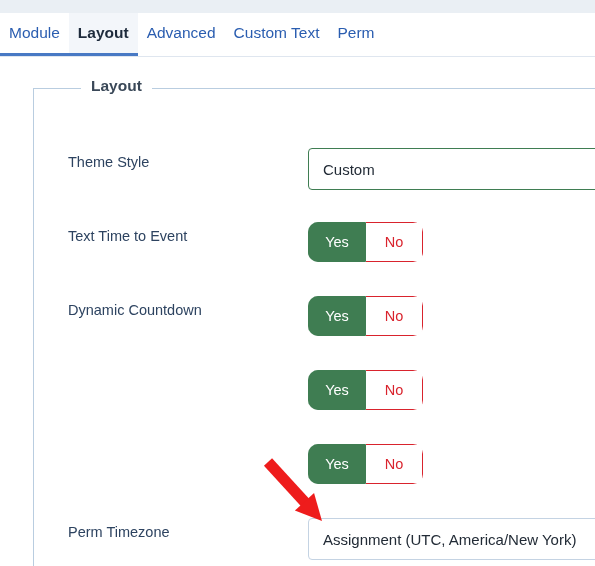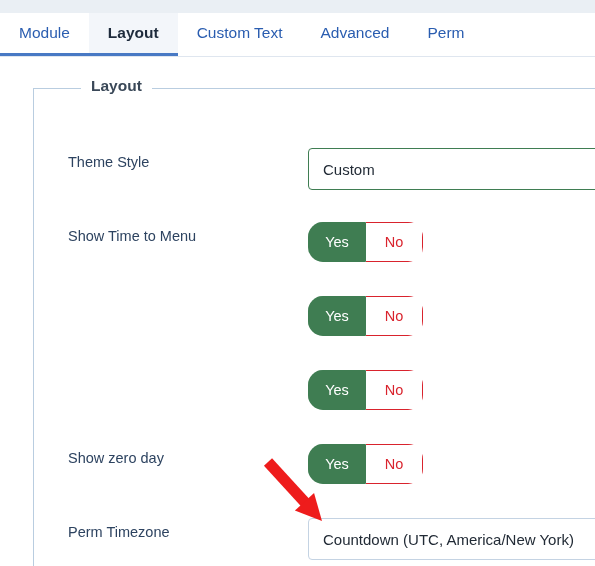--- a/index.html
+++ b/index.html
@@ -34,21 +34,21 @@
     border-bottom: 1px solid #dfe6ef;
     box-sizing: border-box;
     display: flex;
     align-items: stretch;
     white-space: nowrap;
   }
   .tab {
     display: flex;
     align-items: center;
     justify-content: center;
-    padding: 0 19px;
+    padding: 0 9px;
     font-size: 15.5px;
     color: #2a5db0;
     background: transparent;
     border-bottom: 3px solid transparent;
     box-sizing: border-box;
     cursor: pointer;
     line-height: 1;
   }
   .tab.underline {
     border-bottom-color: #4879c4;
@@ -127,21 +127,21 @@
     border: 1px solid #3f7d52;
   }
   .select.plain {
     border: 1px solid #c4d3e3;
   }
 
   
   .toggle {
     display: flex;
     height: 40px;
-    border-radius: 15px;
+    border-radius: 10px;
     overflow: hidden;
     width: 115px;
     box-sizing: border-box;
   }
   .toggle .opt {
     display: flex;
     align-items: center;
     justify-content: center;
     font-size: 14.5px;
     box-sizing: border-box;
@@ -179,24 +179,24 @@
 <div class="top-strip"></div>
 
 <div class="tabbar">
   <div class="tab underline">
     <span>Module</span>
   </div>
   <div class="tab active">
     <span>Layout</span>
   </div>
   <div class="tab">
+    <span>Advanced</span>
+  </div>
+  <div class="tab">
     <span>Custom Text</span>
-  </div>
-  <div class="tab">
-    <span>Advanced</span>
   </div>
   <div class="tab">
     <span>Perm</span>
   </div>
 </div>
 
 <div class="fieldset">
   <div class="legend">Layout</div>
 </div>
 
@@ -205,62 +205,62 @@
   <div class="row">
     <div class="label">Theme Style</div>
     <div class="control">
       <div class="select green">
         <span>Custom</span>
       </div>
     </div>
   </div>
 
   <div class="row">
-    <div class="label">Show Time to Menu</div>
-    <div class="control">
-      <div class="toggle">
-        <div class="opt yes">Yes</div>
-        <div class="opt no">No</div>
-      </div>
-    </div>
-  </div>
-
-  <div class="row">
-    <div class="control">
-      <div class="toggle">
-        <div class="opt yes">Yes</div>
-        <div class="opt no">No</div>
-      </div>
-    </div>
-  </div>
-
-  <div class="row">
-    <div class="control">
-      <div class="toggle">
-        <div class="opt yes">Yes</div>
-        <div class="opt no">No</div>
-      </div>
-    </div>
-  </div>
-
-  <div class="row">
-    <div class="label">Show zero day</div>
+    <div class="label">Text Time to Event</div>
+    <div class="control">
+      <div class="toggle">
+        <div class="opt yes">Yes</div>
+        <div class="opt no">No</div>
+      </div>
+    </div>
+  </div>
+
+  <div class="row">
+    <div class="label">Dynamic Countdown</div>
+    <div class="control">
+      <div class="toggle">
+        <div class="opt yes">Yes</div>
+        <div class="opt no">No</div>
+      </div>
+    </div>
+  </div>
+
+  <div class="row">
+    <div class="control">
+      <div class="toggle">
+        <div class="opt yes">Yes</div>
+        <div class="opt no">No</div>
+      </div>
+    </div>
+  </div>
+
+  <div class="row">
     <div class="control">
       <div class="toggle">
         <div class="opt yes">Yes</div>
         <div class="opt no">No</div>
       </div>
     </div>
   </div>
 
   <div class="row">
     <div class="label">Perm Timezone</div>
     <div class="control">
       <div class="select plain">
-        <span>Countdown (UTC, America/New York)</span>
+        <span>Assignment (UTC, America/New York)</span>
       </div>
     </div>
   </div>
 
 </div>
 
 <svg class="arrow-layer" width="595" height="566" viewBox="0 0 595 566">
   <g>
     <line id="arrow-line" x1="268" y1="462" x2="307.1465183071696" y2="504.7711959282037" stroke="#ee1c1c" stroke-width="11" stroke-linecap="butt"></line>
     <polygon id="arrow-head" points="322,521 294.85613741150263,510.59756164273153 314.0356331327163,493.04344691484096" fill="#ee1c1c"></polygon>

